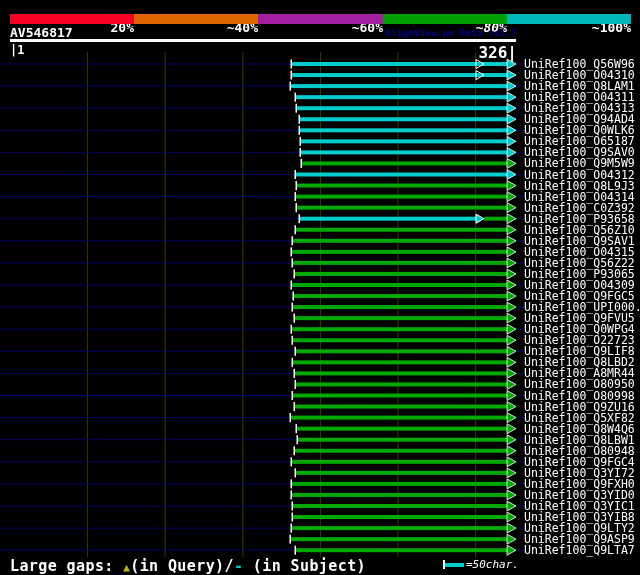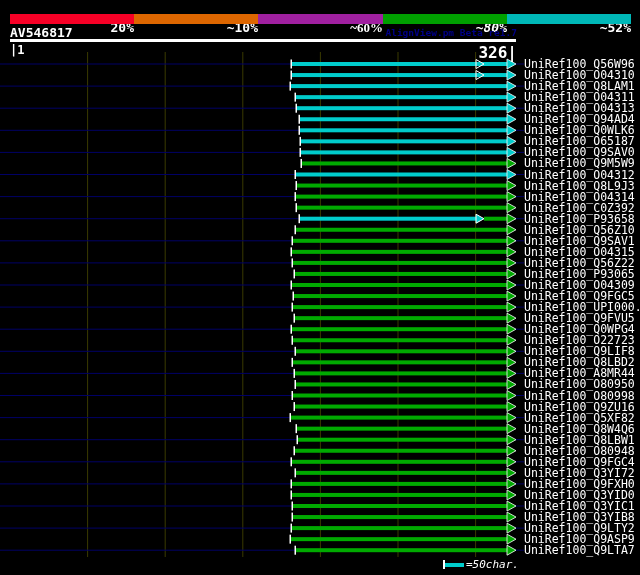--- a/index.html
+++ b/index.html
@@ -238,36 +238,37 @@
       <polygon points="507,534.1500000000001 516,539.1500000000001 507,544.1500000000001" fill="#00aa00" stroke="#fff" stroke-width="0.8"></polygon>
       <text x="524" y="543.1500000000001" fill="#fff" font-size="11.5" font-family="&quot;DejaVu Sans Mono&quot;, monospace">UniRef100_Q9ASP9</text>
       <line x1="0" y1="550.2" x2="524" y2="550.2" stroke="#000066" stroke-width="1"></line>
       <rect x="296" y="548.2" width="211" height="4" fill="#00aa00"></rect>
       <rect x="294.5" y="545.7" width="1.5" height="9" fill="#fff"></rect>
       <polygon points="507,545.2 516,550.2 507,555.2" fill="#00aa00" stroke="#fff" stroke-width="0.8"></polygon>
       <text x="524" y="554.2" fill="#fff" font-size="11.5" font-family="&quot;DejaVu Sans Mono&quot;, monospace">UniRef100_Q9LTA7</text>
     </svg>
 
   <div class="abs pct" style="left:64px;">20%</div>
-  <div class="abs pct" style="left:188px;">~10%</div>
-  <div class="abs pct" style="left:313px;font-family:Liberation Serif, serif;">~60%</div>
+  <div class="abs pct" style="left:188px;">~40%</div>
+  <div class="abs pct" style="left:313px;">~60%</div>
   <div class="abs pct" style="left:437px;font-style:italic;">~80%</div>
-  <div class="abs pct" style="left:561px;">~52%</div>
+  <div class="abs pct" style="left:561px;">~100%</div>
 
   <div id="scalebar">
     <div class="scale-seg" style="background: rgb(247, 0, 38);"></div>
     <div class="scale-seg" style="background: rgb(221, 102, 0);"></div>
     <div class="scale-seg" style="background: rgb(160, 32, 160);"></div>
     <div class="scale-seg" style="background: rgb(0, 160, 0);"></div>
     <div class="scale-seg" style="background: rgb(0, 184, 184);"></div>
   </div>
 
   <div class="abs" id="queryname">AV546817</div>
   <div class="abs" id="watermark">AlignView.pm Beta re1.7</div>
   <div class="abs" id="querybar"></div>
   <div class="abs" id="ruler-left">|1</div>
   <div class="abs" id="ruler-right">326|</div>
 
+  <div class="abs" id="legend-left"><span>Large gaps: </span><span class="tri">▲</span><span>(in Query)/</span><span class="dash">-</span><span> (in Subject)</span></div>
   <div class="abs" id="legend-tick"></div>
   <div class="abs" id="legend-line"></div>
   <div class="abs" id="legend-text">=50char.</div>
 
 </div>
 
 </body></html>

